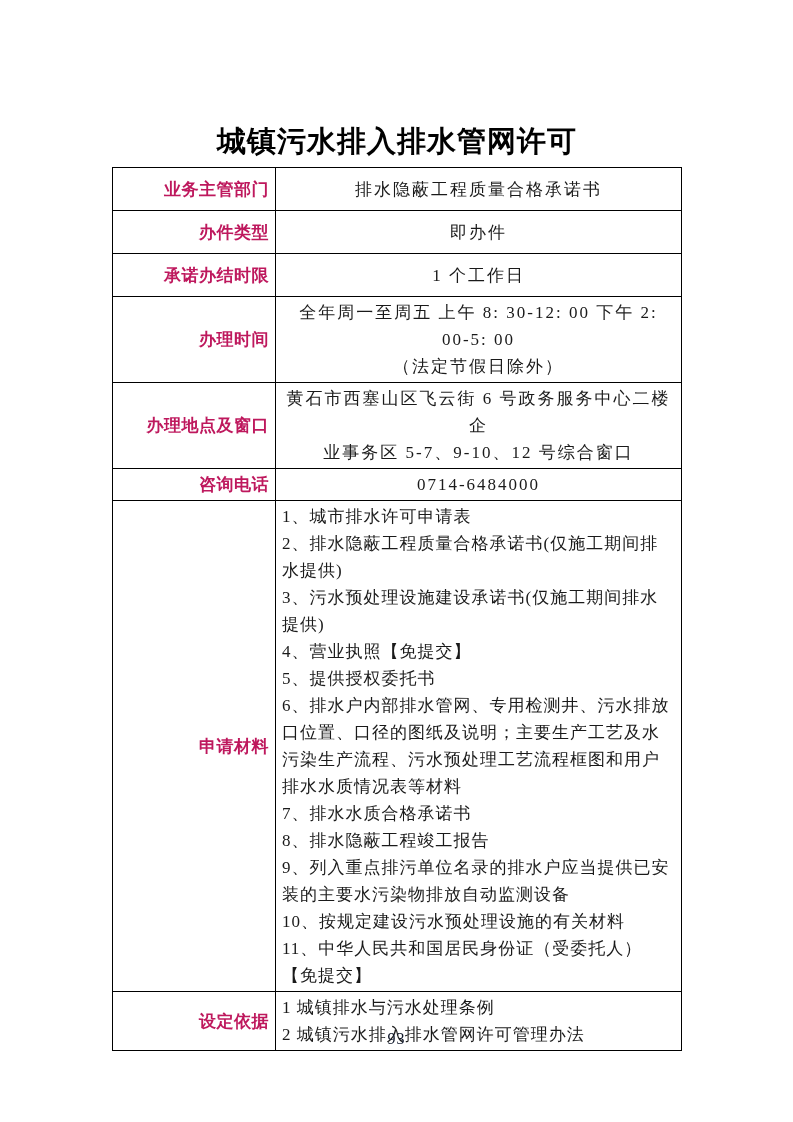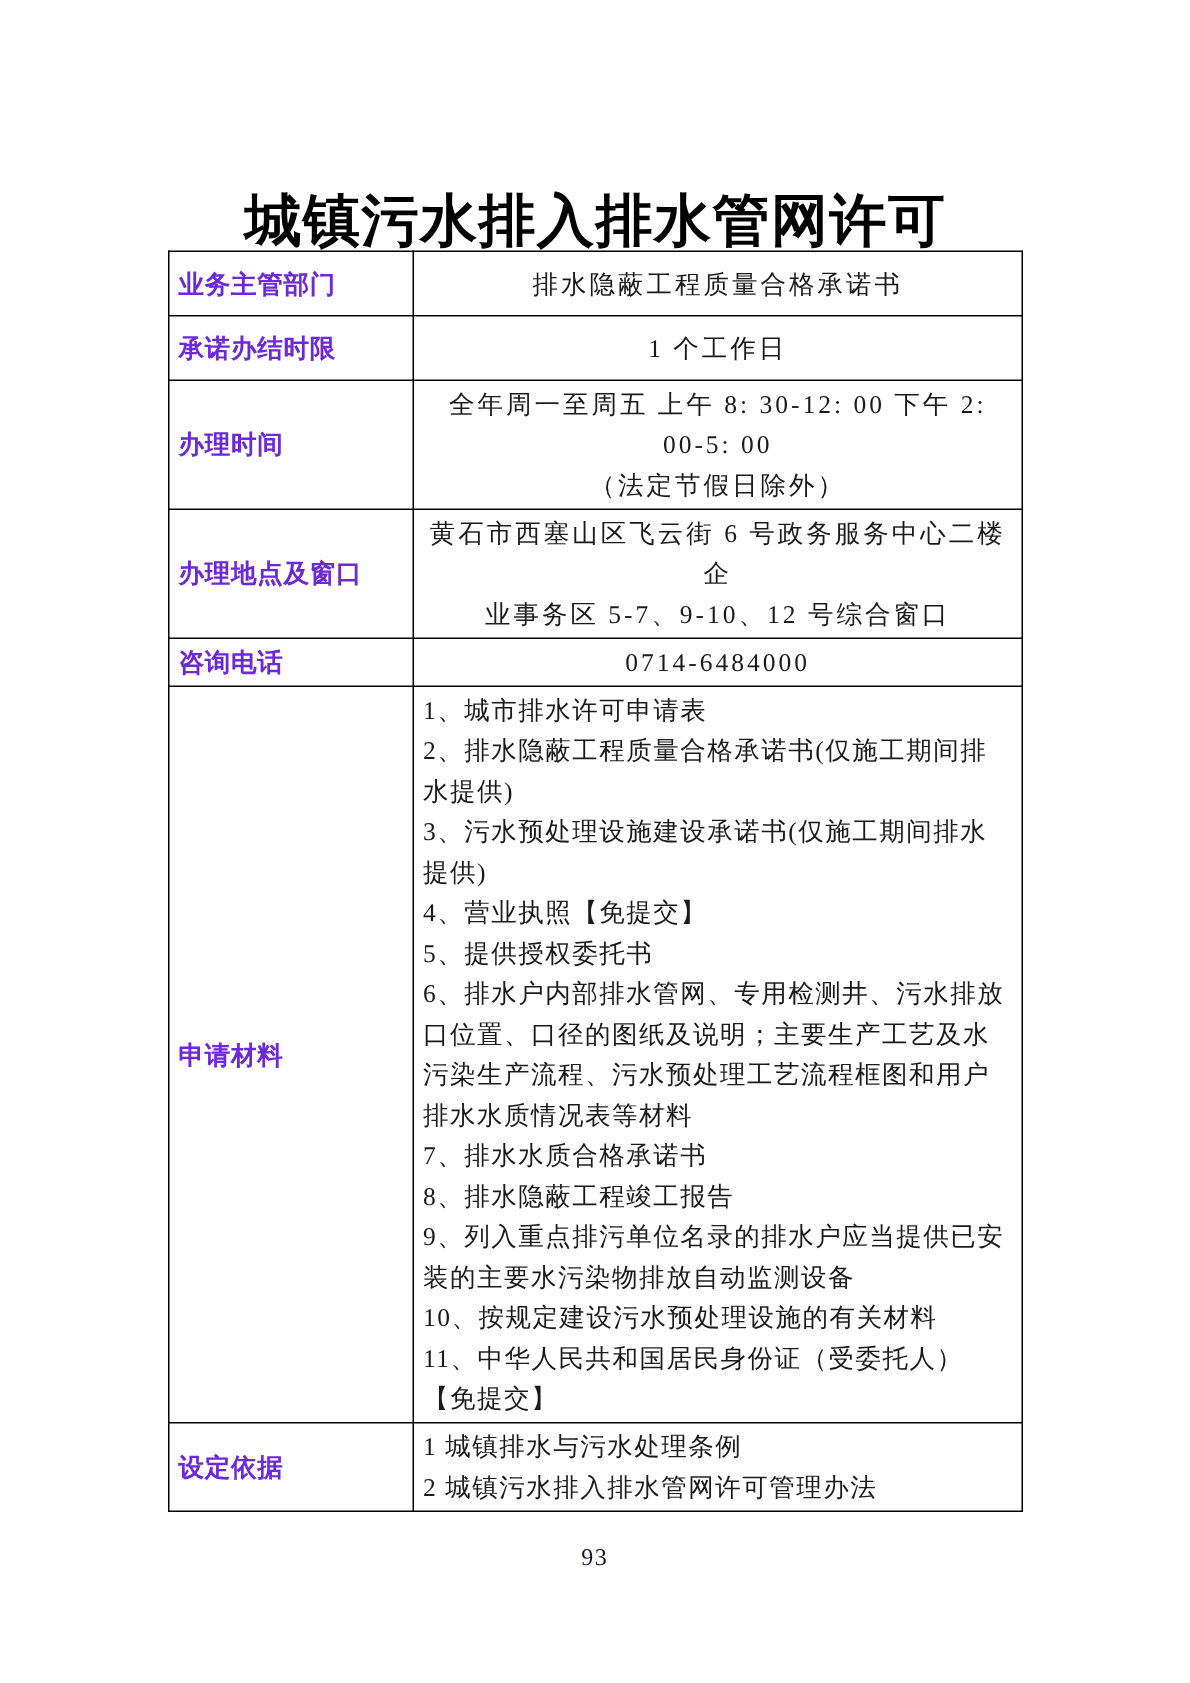--- a/index.html
+++ b/index.html
@@ -16,21 +16,21 @@
   }
   .page-title {
     position: absolute;
     top: 122px;
     left: 112px;
     width: 570px;
     margin: 0;
     text-align: center;
     font-family: "Liberation Sans", sans-serif;
     font-weight: 700;
-    font-size: 38px;
+    font-size: 29px;
     letter-spacing: 1px;
     color: #000000;
   }
   table.service-table {
     position: absolute;
     left: 112px;
     top: 167px;
     width: 570px;
     border-collapse: collapse;
     table-layout: fixed;
@@ -40,22 +40,22 @@
     padding: 2px 6px;
     font-size: 17px;
     line-height: 27px;
     vertical-align: middle;
     overflow: hidden;
   }
   td.label-cell {
     width: 150px;
     font-family: "Liberation Sans", sans-serif;
     font-weight: 700;
-    text-align: left;
-    color: #6d28d9;
+    text-align: right;
+    color: #be185d;
     font-size: 17px;
     letter-spacing: 0.5px;
     padding: 2px 3px;
   }
   td.value-cell {
     letter-spacing: 2px;
   }
   .center { text-align: center; }
   .left   { text-align: left; }
   .pre    { white-space: pre-line; }
@@ -87,20 +87,24 @@
 
 <h1 class="page-title">城镇污水排入排水管网许可</h1>
 
 <table class="service-table">
   <tbody>
     <tr class="row-s">
       <td class="label-cell">业务主管部门</td>
       <td class="value-cell center">排水隐蔽工程质量合格承诺书</td>
     </tr>
     <tr class="row-s">
+      <td class="label-cell">办件类型</td>
+      <td class="value-cell center">即办件</td>
+    </tr>
+    <tr class="row-s">
       <td class="label-cell">承诺办结时限</td>
       <td class="value-cell center">1 个工作日</td>
     </tr>
     <tr class="row-m">
       <td class="label-cell">办理时间</td>
       <td class="value-cell center pre tight">全年周一至周五 上午 8: 30-12: 00 下午 2: 00-5: 00
 （法定节假日除外）</td>
     </tr>
     <tr class="row-m2">
       <td class="label-cell">办理地点及窗口</td>

